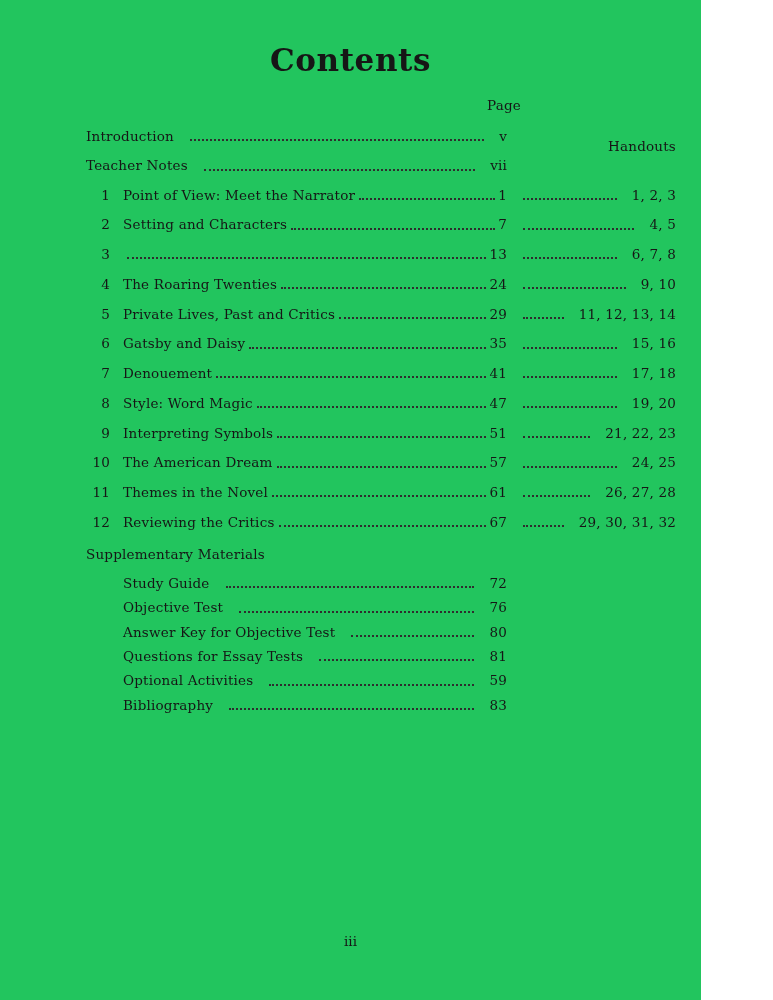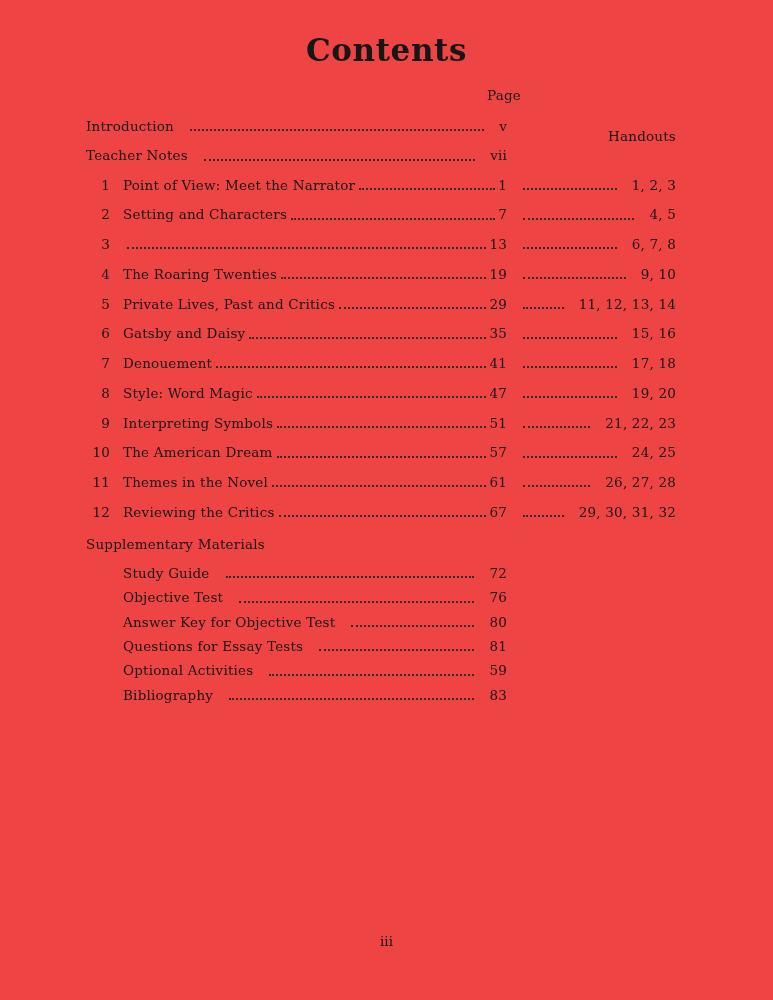--- a/index.html
+++ b/index.html
@@ -2,21 +2,21 @@
 <html><head>
 <meta charset="utf-8">
 <style>
   * { margin: 0; padding: 0; box-sizing: border-box; }
   html, body { background: #ffffff; }
   body {
     width: 773px; height: 1000px;
     font-family: "DejaVu Serif", "Liberation Serif", serif;
     color: #161616;
   }
-  .sheet { position: relative; width: 773px; height: 1000px; padding-top: 32px; background: #ef4444; }
+  .sheet { position: relative; width: 701px; height: 1000px; padding-top: 42px; background: #22c55e; }
   .title {
     text-align: center;
     font-size: 31px;
     font-weight: bold;
     letter-spacing: 0.6px;
   }
   .content { margin-left: 86px; width: 590px; margin-top: 19px; font-size: 13.5px; letter-spacing: 0.2px; }
   .col-headers { position: relative; height: 17px; margin-bottom: 14px; }
   .hdr-page { position: absolute; right: 155px; }
   .hdr-handouts { position: absolute; right: 0; margin-top: 41px; }
@@ -99,21 +99,21 @@
       </div>
       <span class="dots"></span>
       <span class="handouts">6, 7, 8</span>
     </div>
 
     <div class="row ch">
       <div class="left-block">
         <span class="num">4</span>
         <span class="ch-title">The Roaring Twenties</span>
         <span class="dots"></span>
-        <span class="page-col">19</span>
+        <span class="page-col">24</span>
       </div>
       <span class="dots"></span>
       <span class="handouts">9, 10</span>
     </div>
 
     <div class="row ch">
       <div class="left-block">
         <span class="num">5</span>
         <span class="ch-title">Private Lives, Past and Critics</span>
         <span class="dots"></span>

